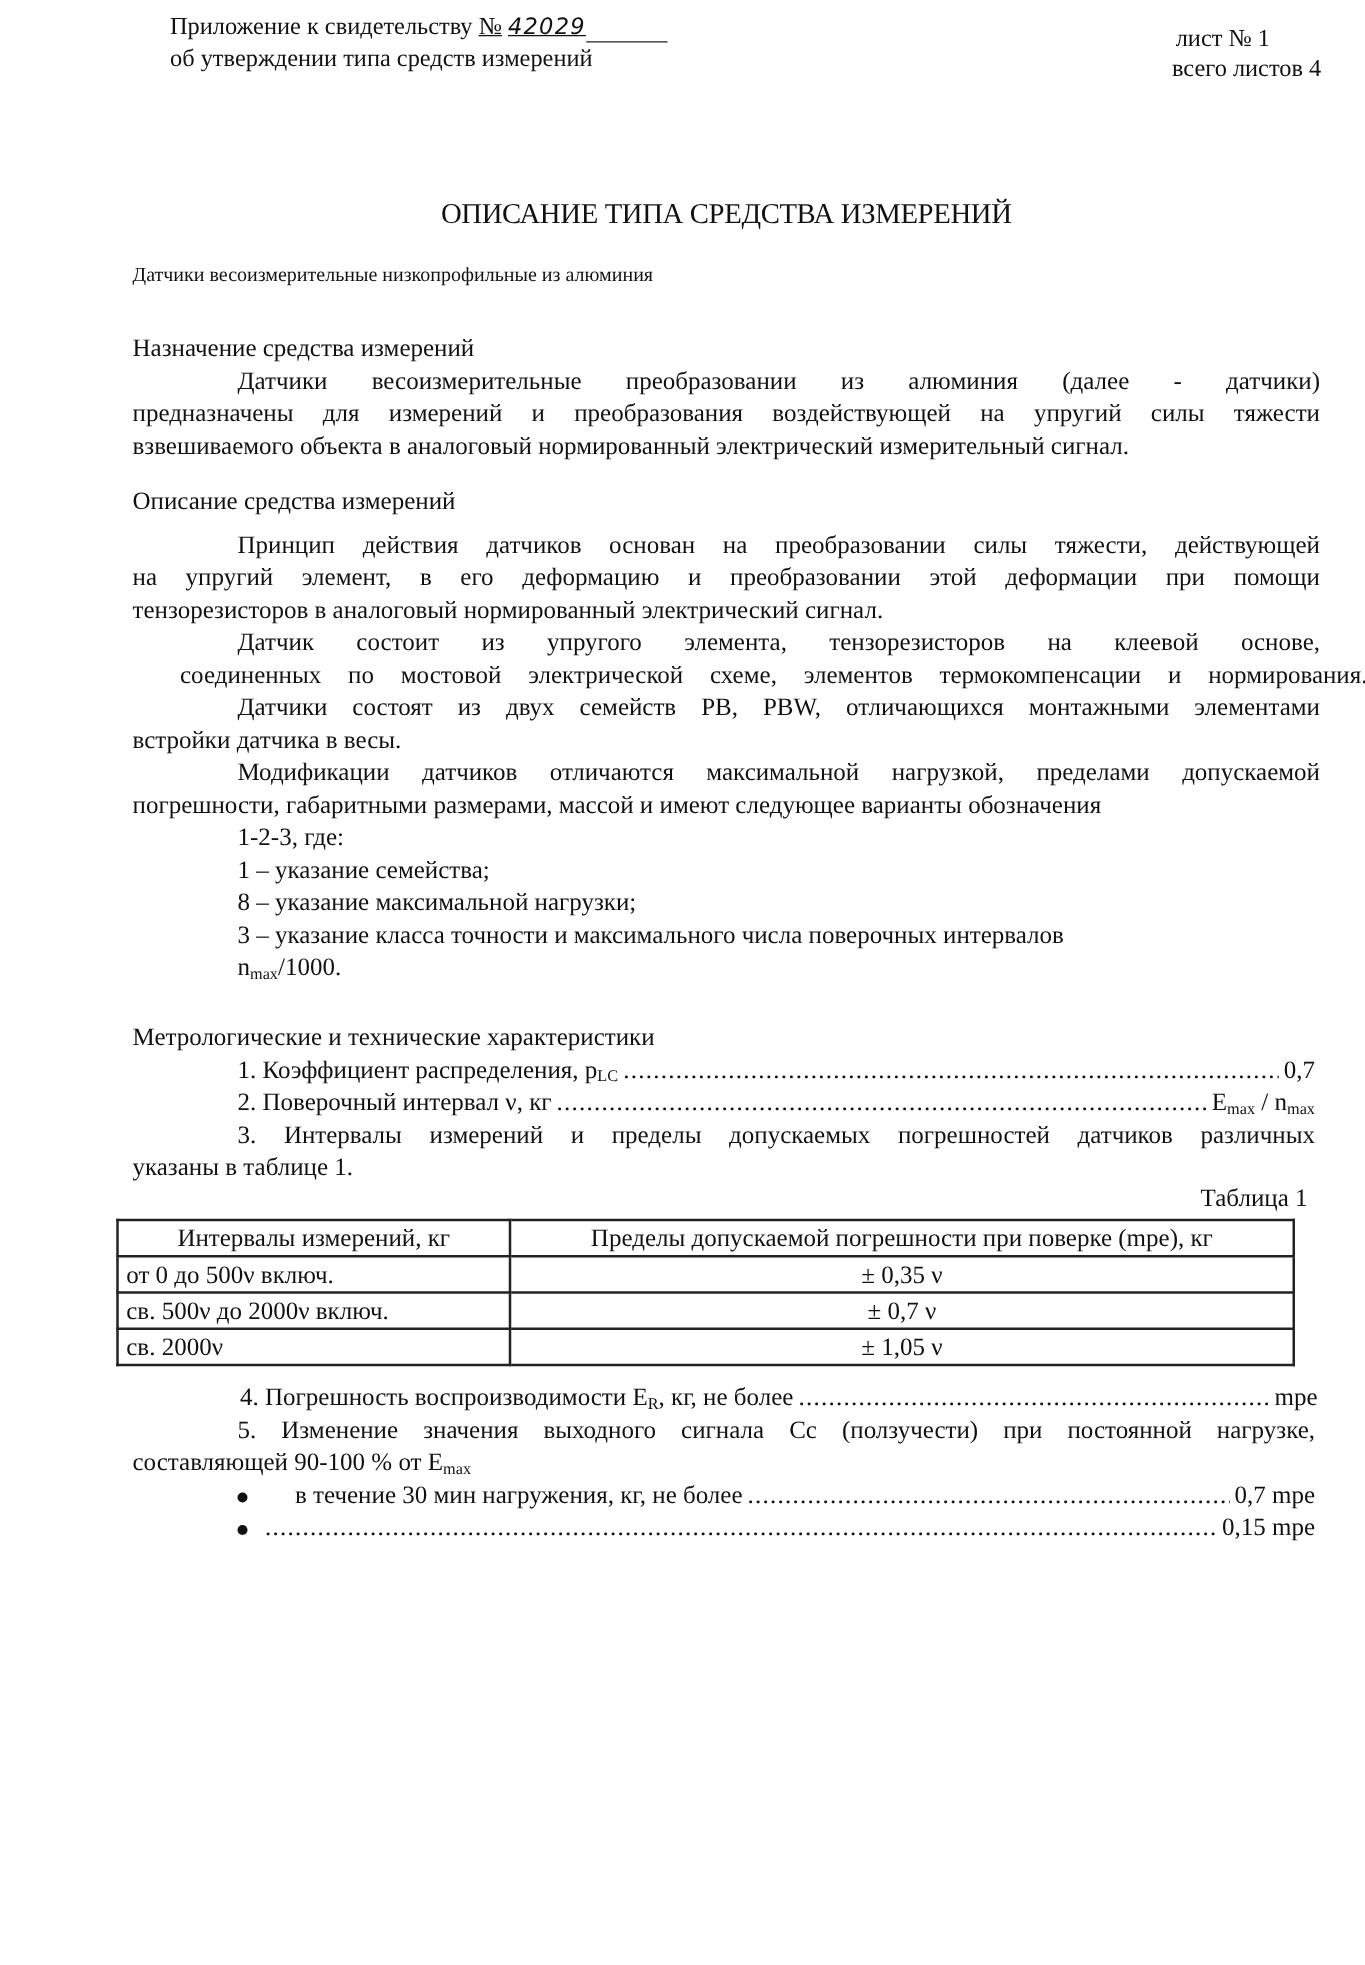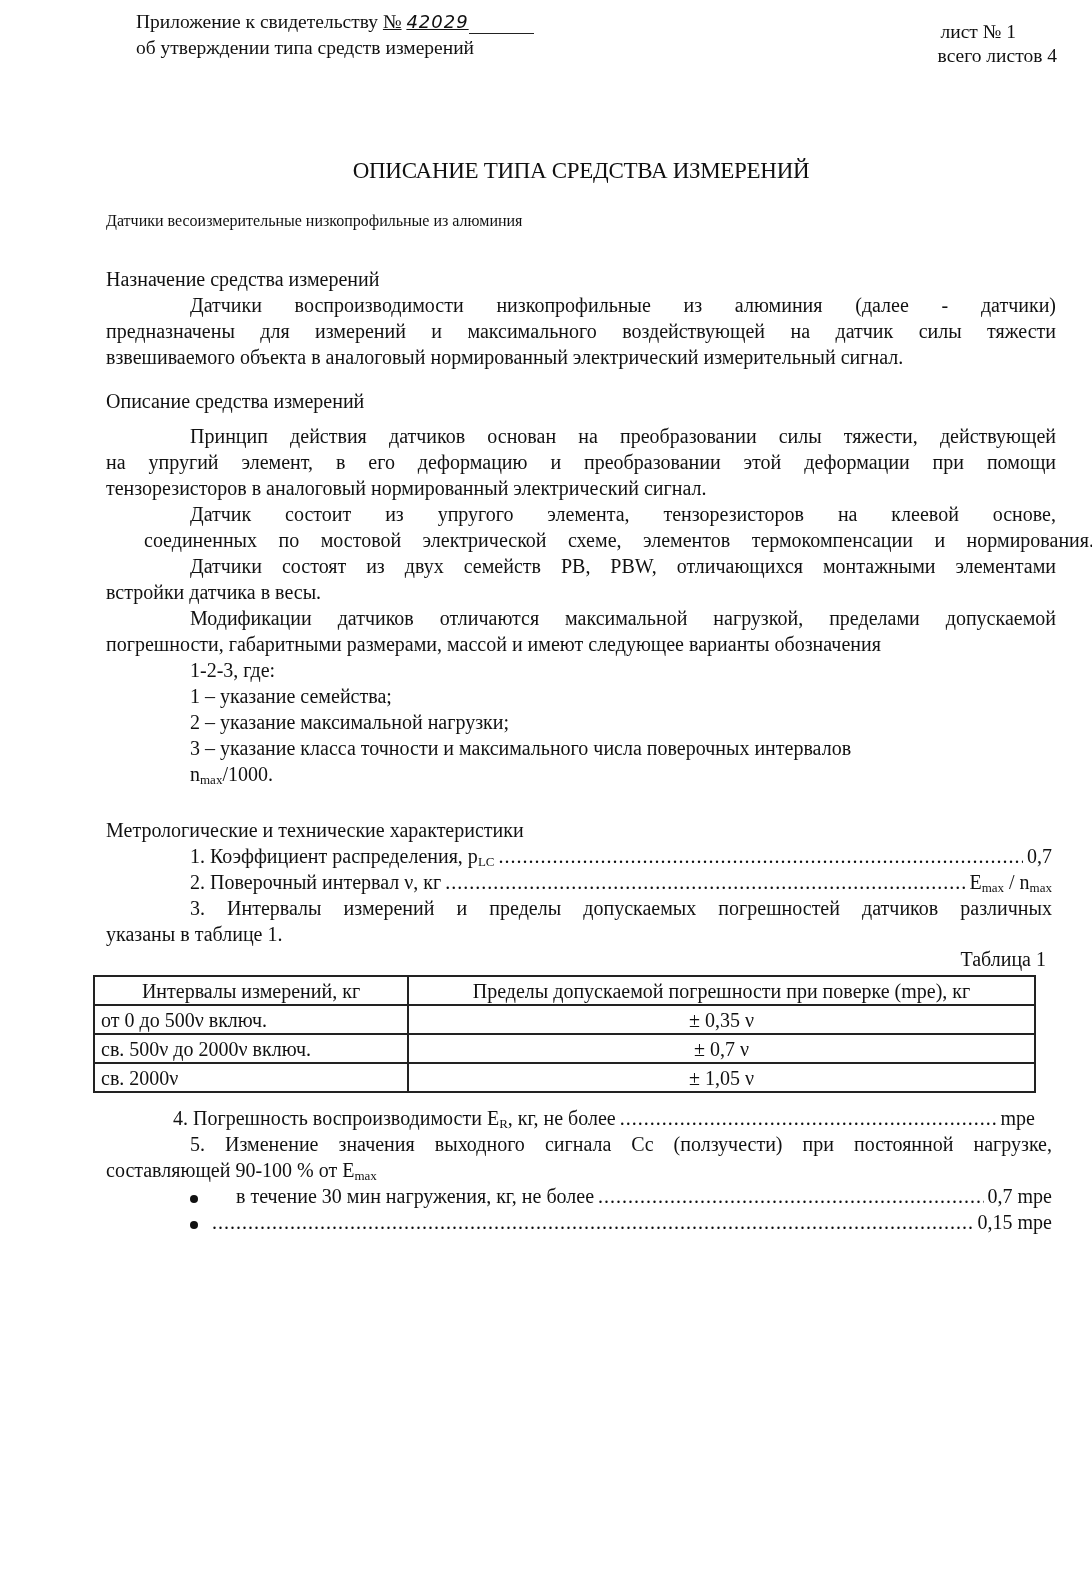--- a/index.html
+++ b/index.html
@@ -32,41 +32,41 @@
   <span class="handw" style="text-decoration: underline; text-align: center;">42029</span><span class="uline"></span>
 </div>
 <div class="abs hdr" style="left:136px; top:36px;">об утверждении типа средств измерений</div>
 <div class="abs hdr" style="right:76px; top:20px; text-align:right;">лист № 1</div>
 <div class="abs hdr" style="right:35px; top:44px; text-align:right;">всего листов 4</div>
 
 <div class="abs" style="left:0; width:1162px; text-align:center; top:158px; font-size:23px; letter-spacing:-0.3px;">ОПИСАНИЕ ТИПА СРЕДСТВА ИЗМЕРЕНИЙ</div>
 <div class="abs" style="left:106px; top:212px; font-size:16px;">Датчики весоизмерительные низкопрофильные из алюминия</div>
 
 <div class="abs t" style="left:106px; top:266px;">Назначение средства измерений</div>
-<div class="abs t just" style="left:190px; width:866px; top:292px;">Датчики воспроизводимости низкопрофильные из алюминия (далее - датчики)</div>
-<div class="abs t just" style="left:106px; width:950px; top:318px;">предназначены для измерений и максимального воздействующей на датчик силы тяжести</div>
+<div class="abs t just" style="left:190px; width:866px; top:292px;">Датчики весоизмерительные преобразовании из алюминия (далее - датчики)</div>
+<div class="abs t just" style="left:106px; width:950px; top:318px;">предназначены для измерений и преобразования воздействующей на упругий силы тяжести</div>
 <div class="abs t" style="left:106px; top:344px;">взвешиваемого объекта в аналоговый нормированный электрический измерительный сигнал.</div>
 
 <div class="abs t" style="left:106px; top:388px;">Описание средства измерений</div>
 <div class="abs t just" style="left:190px; width:866px; top:423px;">Принцип действия датчиков основан на преобразовании силы тяжести, действующей</div>
 <div class="abs t just" style="left:106px; width:950px; top:449px;">на упругий элемент, в его деформацию и преобразовании этой деформации при помощи</div>
 <div class="abs t" style="left:106px; top:475px;">тензорезисторов в аналоговый нормированный электрический сигнал.</div>
 
 <div class="abs t just" style="left:190px; width:866px; top:501px;">Датчик состоит из упругого элемента, тензорезисторов на клеевой основе,</div>
 <div class="abs t just" style="left:106px; width:950px; top:527px;margin-left:38px;">соединенных по мостовой электрической схеме, элементов термокомпенсации и нормирования.</div>
 
 <div class="abs t just" style="left:190px; width:866px; top:553px;">Датчики состоят из двух семейств PB, PBW, отличающихся монтажными элементами</div>
 <div class="abs t" style="left:106px; top:579px;">встройки датчика в весы.</div>
 
 <div class="abs t just" style="left:190px; width:866px; top:605px;">Модификации датчиков отличаются максимальной нагрузкой, пределами допускаемой</div>
 <div class="abs t" style="left:106px; top:631px;">погрешности, габаритными размерами, массой и имеют следующее варианты обозначения</div>
 
 <div class="abs t" style="left:190px; top:657px;">1-2-3, где:</div>
 <div class="abs t" style="left:190px; top:683px;">1 – указание семейства;</div>
-<div class="abs t" style="left:190px; top:709px;">2 – указание максимальной нагрузки;</div>
+<div class="abs t" style="left:190px; top:709px;">8 – указание максимальной нагрузки;</div>
 <div class="abs t" style="left:190px; top:735px;">3 – указание класса точности и максимального числа поверочных интервалов</div>
 <div class="abs t" style="left:190px; top:761px;">
   <span>n</span><sub>max</sub><span>/1000.</span>
 </div>
 
 <div class="abs t" style="left:106px; top:817px;">Метрологические и технические характеристики</div>
 
 <div class="abs t dots" style="left:190px; width:862px; top:843px;">
   <span><span>1. Коэффициент распределения, p</span><sub>LC</sub></span>
   <span class="fill"></span>
@@ -100,21 +100,21 @@
       <td>св. 500ν до 2000ν включ.</td>
       <td class="c">± 0,7 ν</td>
     </tr>
     <tr>
       <td>св. 2000ν</td>
       <td class="c">± 1,05 ν</td>
     </tr>
   </tbody>
 </table>
 
-<div class="abs t dots" style="left:173px; width:862px; top:1105px;">
+<div class="abs t dots" style="left:192px; width:862px; top:1105px;">
   <span><span>4. Погрешность воспроизводимости E</span><sub>R</sub><span>, кг, не более</span></span>
   <span class="fill"></span>
   <span>mpe</span>
 </div>
 
 <div class="abs t just" style="left:190px; width:862px; top:1131px;">5. Изменение значения выходного сигнала Cc (ползучести) при постоянной нагрузке,</div>
 <div class="abs t" style="left:106px; top:1157px;">
   <span>составляющей 90-100 % от E</span><sub>max</sub>
 </div>
 

